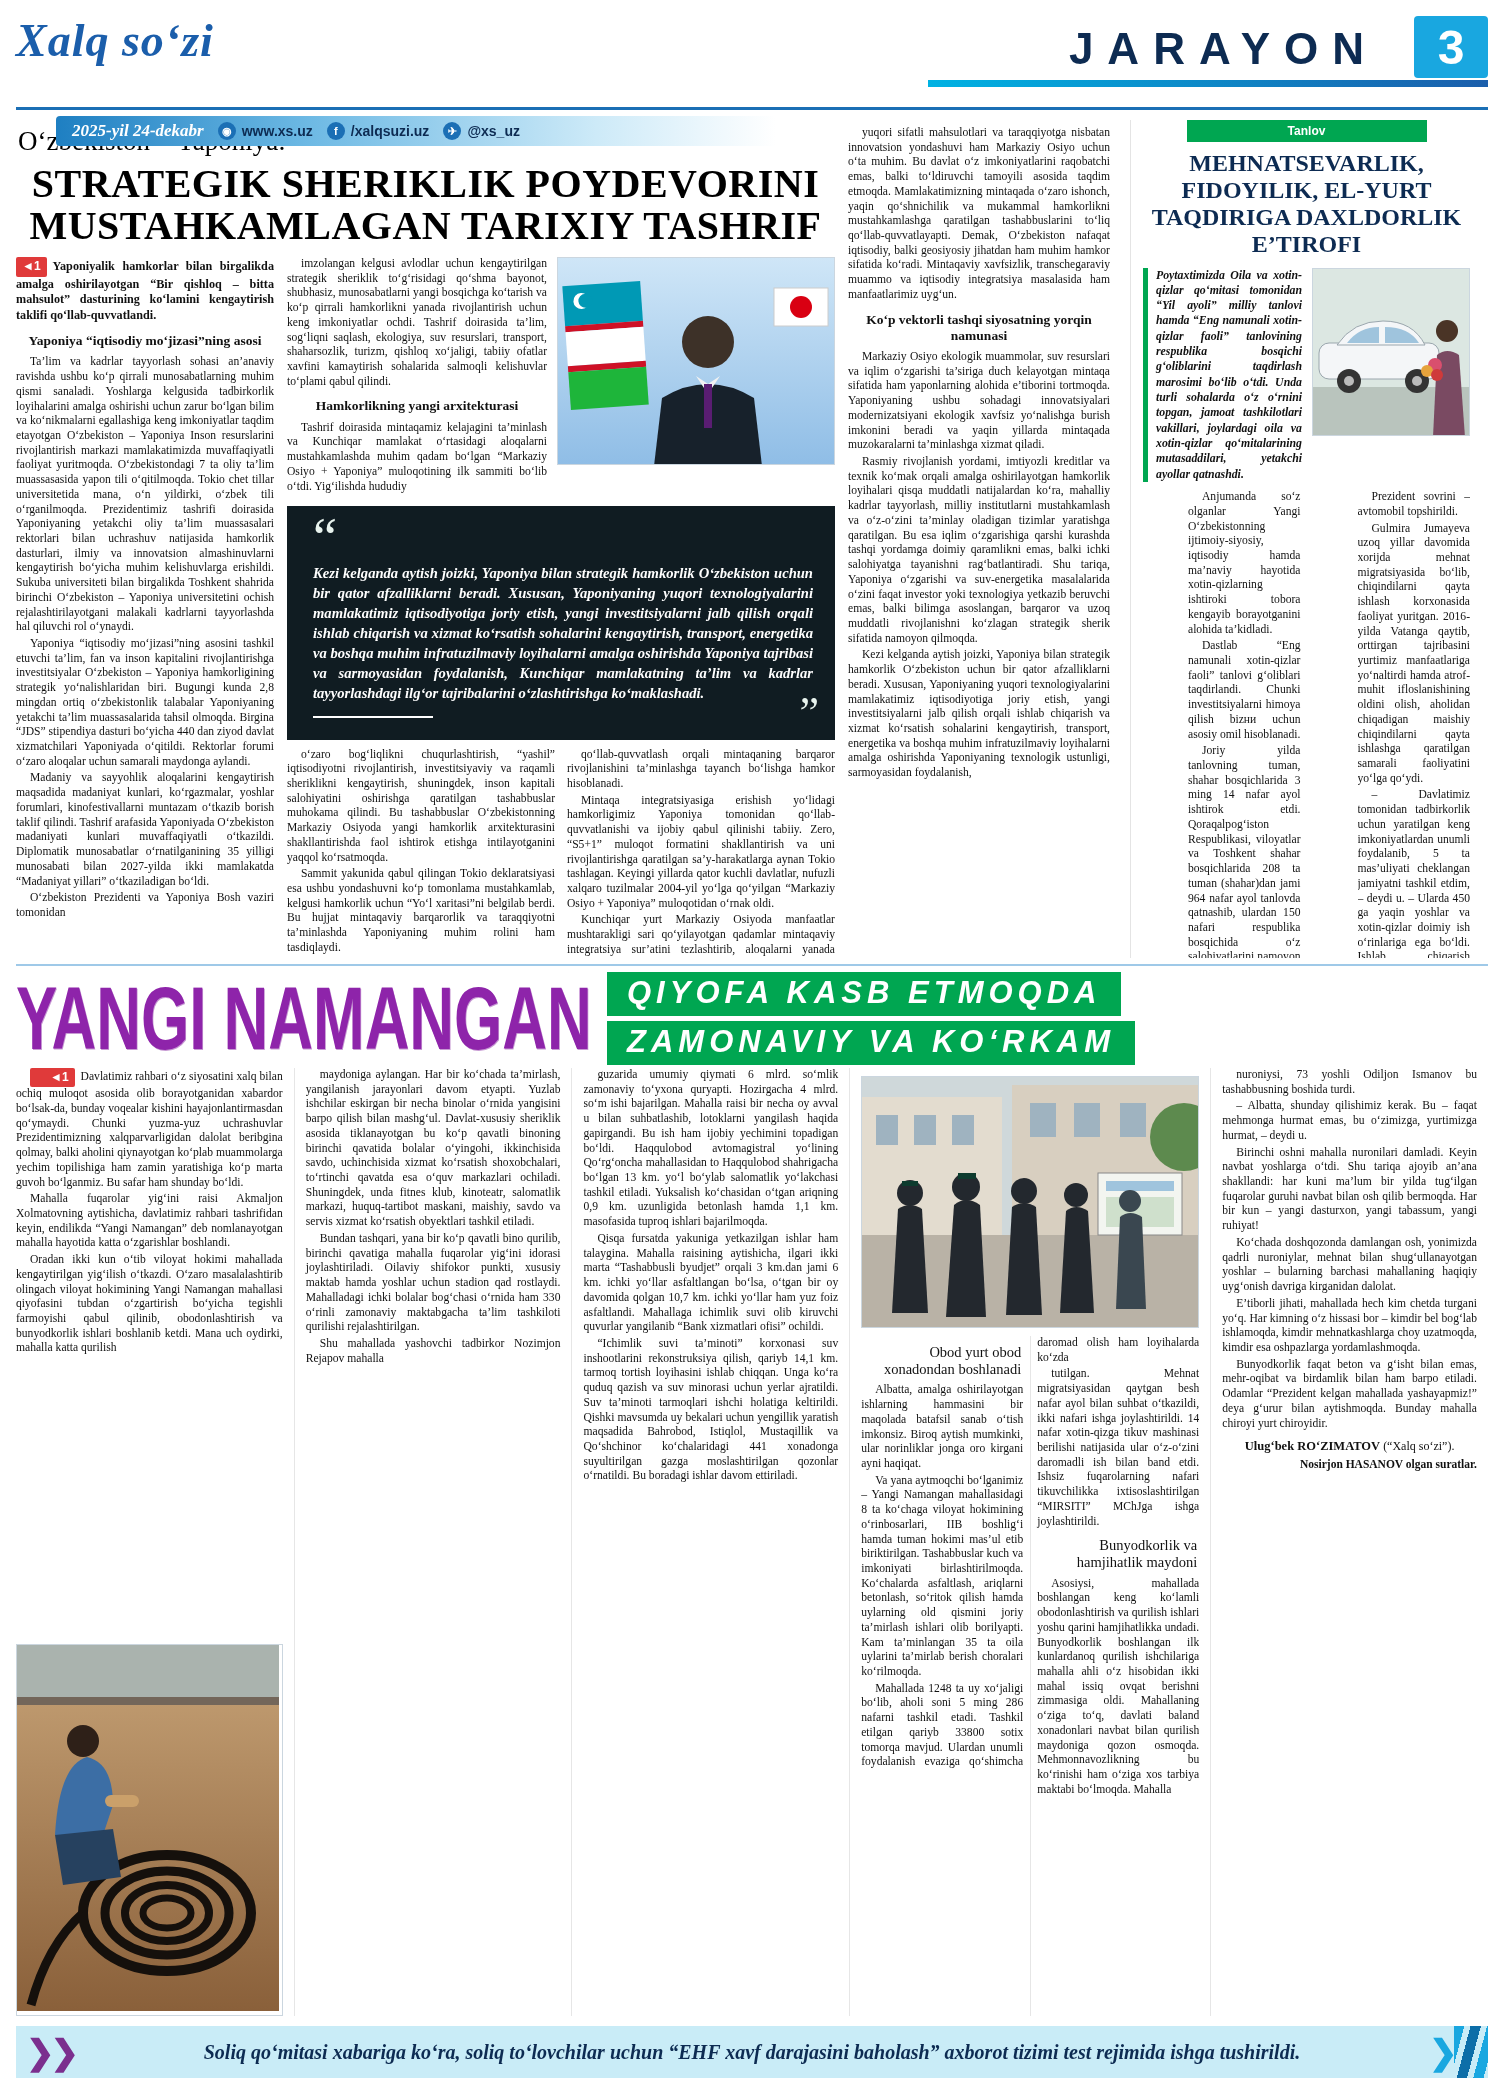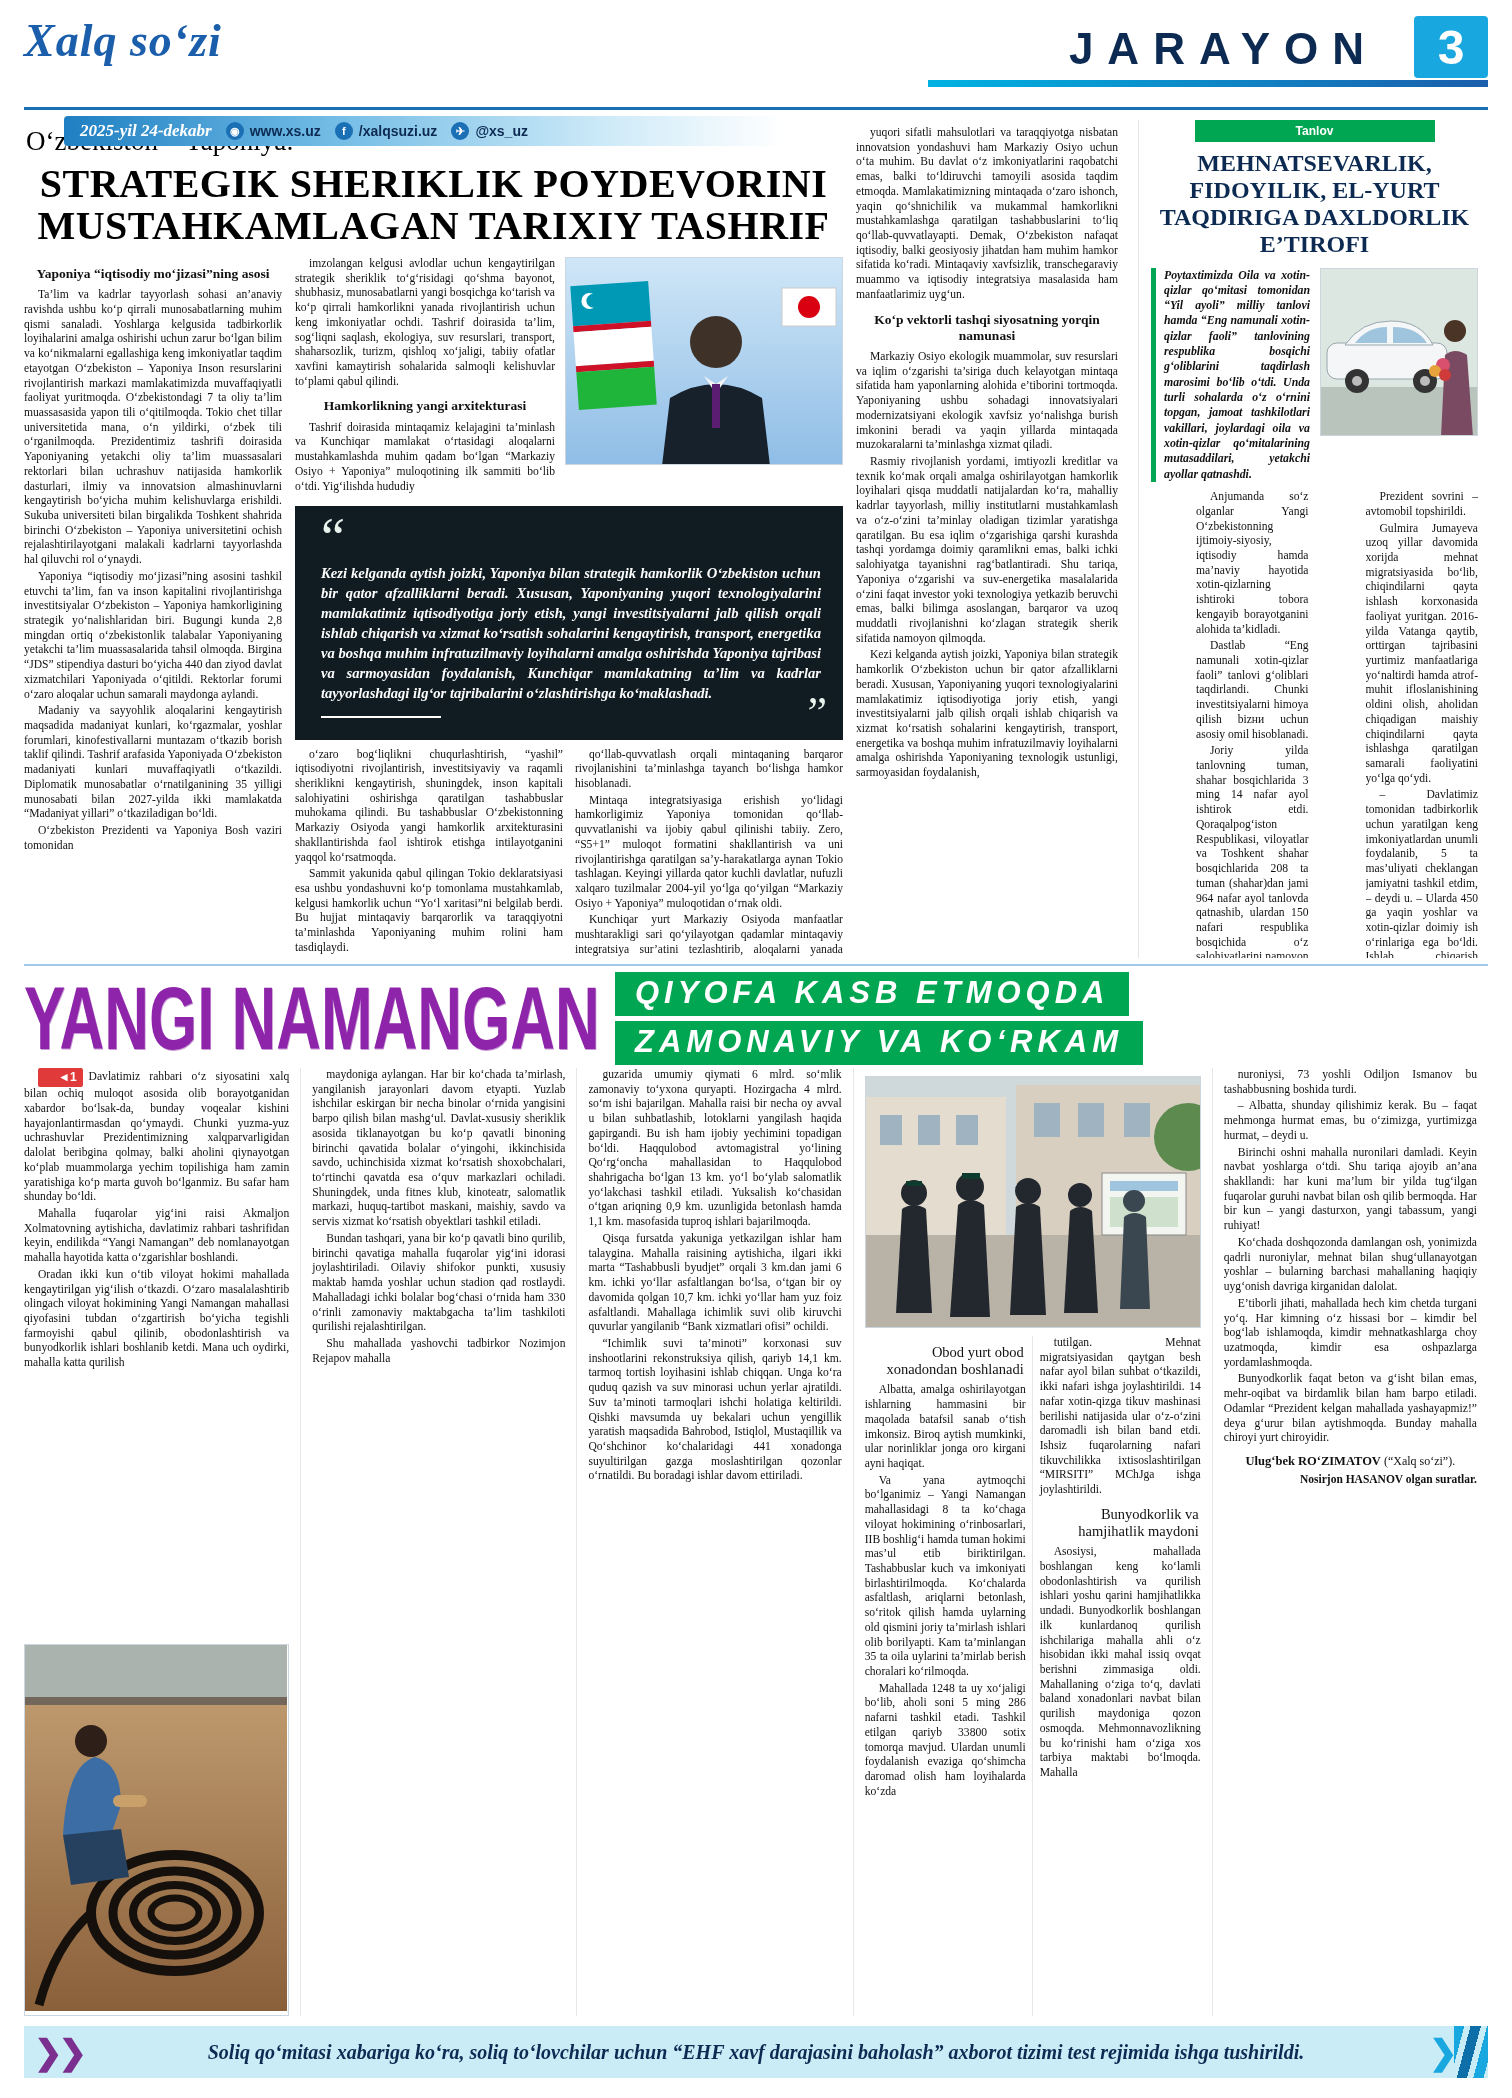--- a/index.html
+++ b/index.html
@@ -1,17 +1,17 @@
 <!DOCTYPE html>
 <html><head>
 <meta charset="utf-8">
 <style>
   * { margin:0; padding:0; box-sizing:border-box; }
   body { background:#ffffff; font-family:"Liberation Serif", serif; color:#111; }
-  .page { width:1512px; height:2098px; overflow:hidden; background:#fff; padding:14px 24px 0 24px; position:relative; }
+  .page { width:1512px; height:2098px; overflow:hidden; background:#fff; padding:14px 24px 0 16px; position:relative; }
 
   
   .masthead { position:relative; height:96px; border-bottom:3px solid #1b6fb5; }
   .logo { font-family:"Liberation Serif", serif; font-style:italic; font-weight:bold; font-size:46px; color:#1b5eab; letter-spacing:1px; }
   .infobar { position:absolute; left:40px; top:56px; width:720px; height:30px; display:flex; align-items:center; gap:14px;
     background:linear-gradient(90deg,#1e7fc2 0%, #6db9e4 35%, #cdeaf8 75%, #ffffff 100%); border-radius:4px; padding:0 16px;margin-top:46px; }
   .infobar .date { color:#fff; font-weight:bold; font-style:italic; font-size:17px; white-space:nowrap; }
   .soc { display:flex; align-items:center; gap:6px; font-family:"Liberation Sans",sans-serif; font-size:14px; font-weight:bold; color:#0d2b52; }
   .soc .ico { width:18px; height:18px; border-radius:50%; background:#1b6fb5; color:#fff; display:flex; align-items:center; justify-content:center; font-size:11px; font-family:"Liberation Sans",sans-serif; }
   .section-name { position:absolute; right:110px; top:10px; font-family:"Liberation Sans",sans-serif; font-weight:bold; font-size:44px; letter-spacing:14px; color:#0d2b52; }
@@ -122,20 +122,21 @@
     <article class="main-article">
       <div class="art-header">
         <div class="kicker">O‘zbekiston – Yaponiya:</div>
         <h1 class="headline">
           <span>STRATEGIK SHERIKLIK POYDEVORINI</span><br>
           <span>MUSTAHKAMLAGAN TARIXIY TASHRIF</span>
         </h1>
       </div>
 
       <div class="colA">
+        <p class="lead"><span class="cont-marker">◄1</span><span>Yaponiyalik hamkorlar bilan birgalikda amalga oshirilayotgan “Bir qishloq – bitta mahsulot” dasturining ko‘lamini kengaytirish taklifi qo‘llab-quvvatlandi.</span></p>
         <h3 class="subhead">Yaponiya “iqtisodiy mo‘jizasi”ning asosi</h3>
         <div>
 
         <p class="para">Ta’lim va kadrlar tayyorlash sohasi an’anaviy ravishda ushbu ko‘p qirrali munosabatlarning muhim qismi sanaladi. Yoshlarga kelgusida tadbirkorlik loyihalarini amalga oshirishi uchun zarur bo‘lgan bilim va ko‘nikmalarni egallashiga keng imkoniyatlar taqdim etayotgan O‘zbekiston – Yaponiya Inson resurslarini rivojlantirish markazi mamlakatimizda muvaffaqiyatli faoliyat yuritmoqda. O‘zbekistondagi 7 ta oliy ta’lim muassasasida yapon tili o‘qitilmoqda. Tokio chet tillar universitetida mana, o‘n yildirki, o‘zbek tili o‘rganilmoqda. Prezidentimiz tashrifi doirasida Yaponiyaning yetakchi oliy ta’lim muassasalari rektorlari bilan uchrashuv natijasida hamkorlik dasturlari, ilmiy va innovatsion almashinuvlarni kengaytirish bo‘yicha muhim kelishuvlarga erishildi. Sukuba universiteti bilan birgalikda Toshkent shahrida birinchi O‘zbekiston – Yaponiya universitetini ochish rejalashtirilayotgani malakali kadrlarni tayyorlashda hal qiluvchi rol o‘ynaydi.</p>
             <p class="para">Yaponiya “iqtisodiy mo‘jizasi”ning asosini tashkil etuvchi ta’lim, fan va inson kapitalini rivojlantirishga investitsiyalar O‘zbekiston – Yaponiya hamkorligining strategik yo‘nalishlaridan biri. Bugungi kunda 2,8 mingdan ortiq o‘zbekistonlik talabalar Yaponiyaning yetakchi ta’lim muassasalarida tahsil olmoqda. Birgina “JDS” stipendiya dasturi bo‘yicha 440 dan ziyod davlat xizmatchilari Yaponiyada o‘qitildi. Rektorlar forumi o‘zaro aloqalar uchun samarali maydonga aylandi.</p>
             <p class="para">Madaniy va sayyohlik aloqalarini kengaytirish maqsadida madaniyat kunlari, ko‘rgazmalar, yoshlar forumlari, kinofestivallarni muntazam o‘tkazib borish taklif qilindi. Tashrif arafasida Yaponiyada O‘zbekiston madaniyati kunlari muvaffaqiyatli o‘tkazildi. Diplomatik munosabatlar o‘rnatilganining 35 yilligi munosabati bilan 2027-yilda ikki mamlakatda “Madaniyat yillari” o‘tkaziladigan bo‘ldi.</p>
             <p class="para">O‘zbekiston Prezidenti va Yaponiya Bosh vaziri tomonidan</p>
           </div>
       </div>
 

